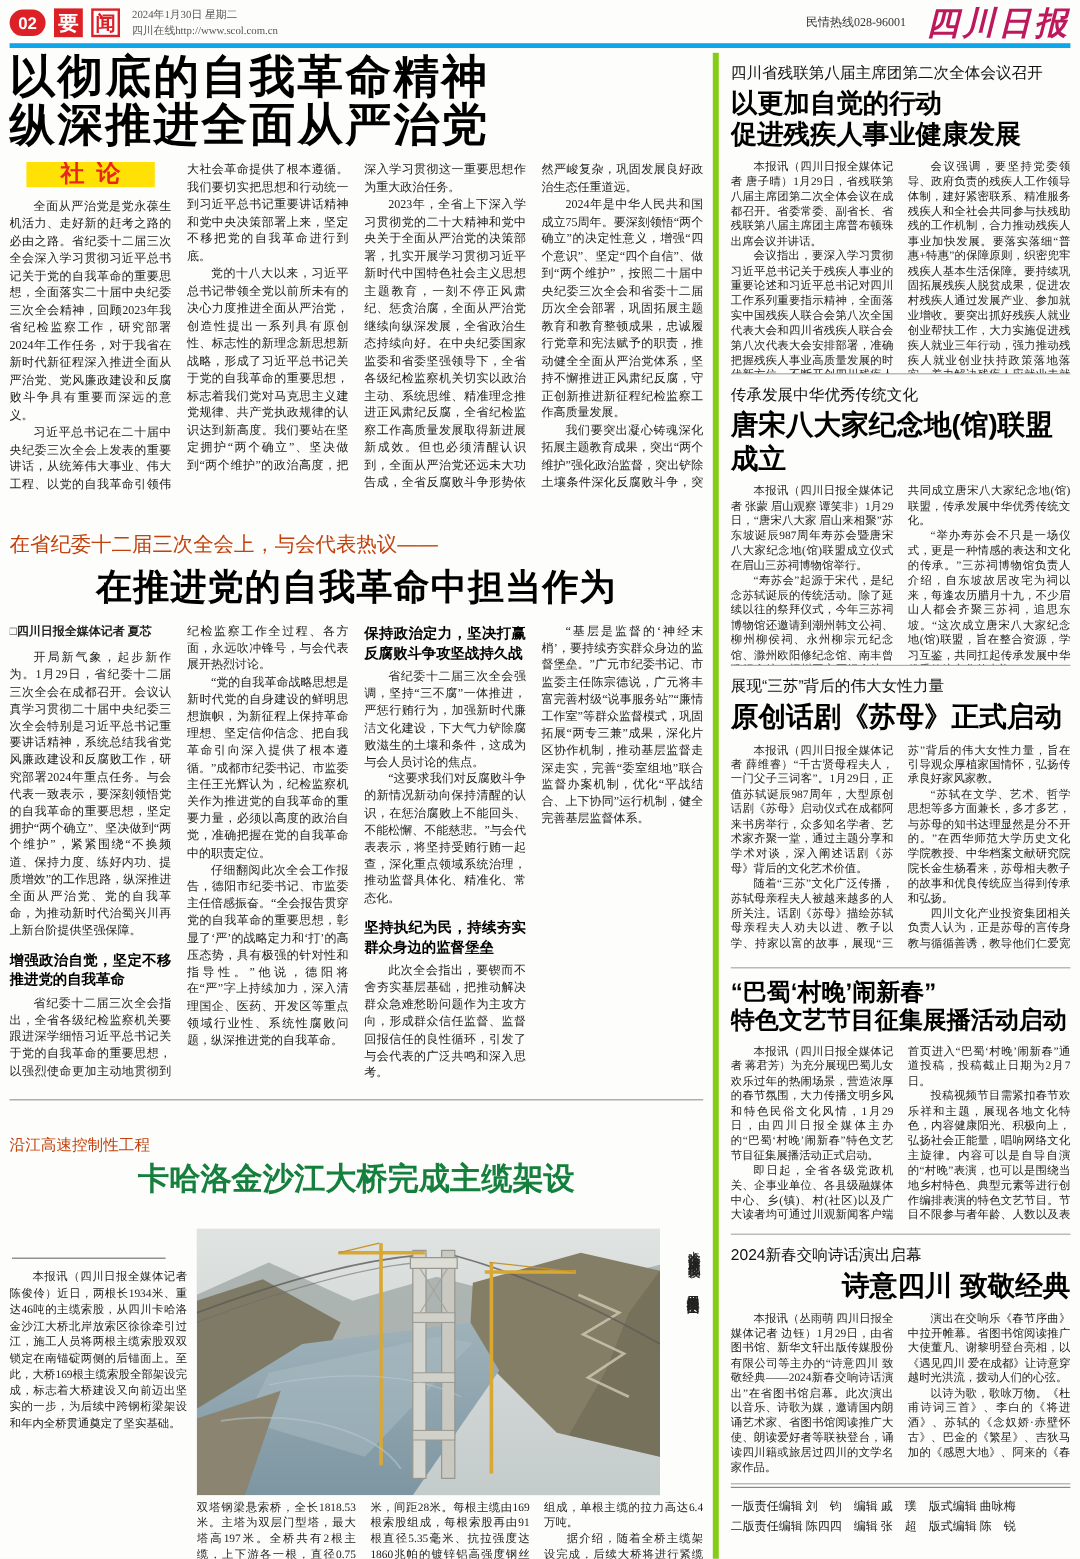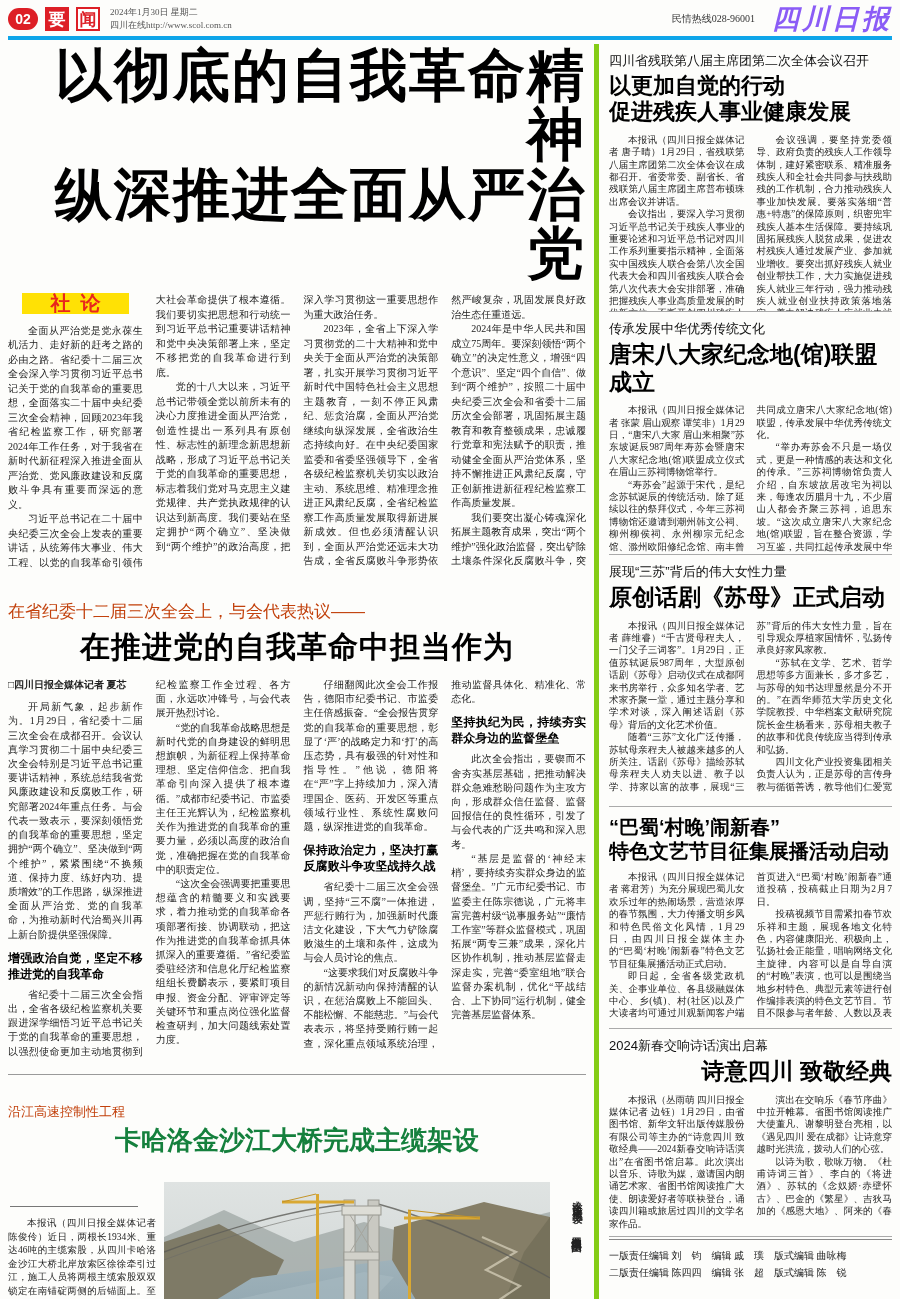--- a/index.html
+++ b/index.html
@@ -11,31 +11,31 @@
   .masthead { display:flex; align-items:center; gap:7px; height:34px; border-bottom:4px solid #0ea5e9; padding-bottom:4px; }
   .page-badge { background:#dd1f26; color:#fff; font-family:"Liberation Sans",sans-serif; font-weight:bold;
     font-size:14px; width:30px; height:22px; border-radius:11px; display:flex; align-items:center; justify-content:center; }
   .sec-box { width:24px; height:24px; display:flex; align-items:center; justify-content:center;
     font-family:"Liberation Sans",sans-serif; font-weight:bold; font-size:17px; }
   .sec-solid { background:#dd1f26; color:#fff; }
   .sec-line  { border:2px solid #dd1f26; color:#dd1f26; background:#fff; }
   .mast-date { font-size:9px; color:#555; line-height:1.45; margin-left:3px; }
   .mast-spacer { flex:1; }
   .hotline { font-size:10px; color:#333; margin-right:10px; }
-  .paper-logo { font-size:27px; color:#8b5cf6; font-weight:bold; font-style:italic; letter-spacing:3px;
+  .paper-logo { font-size:27px; color:#be185d; font-weight:bold; font-style:italic; letter-spacing:3px;
     font-family:"DejaVu Serif",serif; }
 
   
   .main { display:flex; }
   .left-col { width:586px; padding-right:8px; }
   .right-rail { width:298px; border-left:5px solid #84cc16; padding-left:10px; margin-top:4px; }
 
   
-  .ed-headline { text-align:right; font-family:"Liberation Sans","DejaVu Sans",sans-serif; font-weight:900;
-    font-size:57px; line-height:1.04; letter-spacing:2px; color:#000; margin:6px 0 10px 0; }
+  .ed-headline { text-align:left; font-family:"Liberation Sans","DejaVu Sans",sans-serif; font-weight:900;
+    font-size:38px; line-height:1.04; letter-spacing:2px; color:#000; margin:6px 0 10px 0; }
   .ed-body { height:287px; column-count:4; column-gap:13px; column-fill:auto; overflow:hidden;
     font-size:10px; line-height:14.5px; text-align:justify; color:#222; }
   .ed-label { background:#ffe105; color:#e8261d; font-family:"Liberation Sans",sans-serif; font-weight:bold;
     font-size:20px; letter-spacing:10px; text-align:center; padding:3px 0 3px 10px; width:107px; margin:0 auto 10px auto; }
   .ed-body p, .sec-body p { margin:0; }
   .ed-body p.p, .sec-body p.p { text-indent:2em; }
 
   
   .plenary { margin-top:10px; }
   .kicker { font-family:"Liberation Sans",sans-serif; color:#c2410c;margin-top:20px; }
@@ -126,21 +126,20 @@
 
       <div class="plenary">
         <div class="kicker">在省纪委十二届三次全会上，与会代表热议——</div>
         <div class="plenary-headline">在推进党的自我革命中担当作为</div>
         <div class="sec-body">
             <p class="byline">□四川日报全媒体记者 夏芯</p>
             <p class="p">开局新气象，起步新作为。1月29日，省纪委十二届三次全会在成都召开。会议认真学习贯彻二十届中央纪委三次全会特别是习近平总书记重要讲话精神，系统总结我省党风廉政建设和反腐败工作，研究部署2024年重点任务。与会代表一致表示，要深刻领悟党的自我革命的重要思想，坚定拥护“两个确立”、坚决做到“两个维护”，紧紧围绕“不换频道、保持力度、练好内功、提质增效”的工作思路，纵深推进全面从严治党、党的自我革命，为推动新时代治蜀兴川再上新台阶提供坚强保障。</p>
             <p class="h">增强政治自觉，坚定不移推进党的自我革命</p>
             <p class="p">省纪委十二届三次全会指出，全省各级纪检监察机关要跟进深学细悟习近平总书记关于党的自我革命的重要思想，以强烈使命更加主动地贯彻到纪检监察工作全过程、各方面，永远吹冲锋号，与会代表展开热烈讨论。</p>
             <p class="p">“党的自我革命战略思想是新时代党的自身建设的鲜明思想旗帜，为新征程上保持革命理想、坚定信仰信念、把自我革命引向深入提供了根本遵循。”成都市纪委书记、市监委主任王光辉认为，纪检监察机关作为推进党的自我革命的重要力量，必须以高度的政治自觉，准确把握在党的自我革命中的职责定位。</p>
-            <p class="p">“这次全会强调要把重要思想蕴含的精髓要义和实践要求，着力推动党的自我革命各项部署衔接、协调联动，把这作为推进党的自我革命抓具体抓深入的重要遵循。”省纪委监委驻经济和信息化厅纪检监察组组长费麟表示，要紧盯项目申报、资金分配、评审评定等关键环节和重点岗位强化监督检查研判，加大问题线索处置力度。</p>
             <p class="p">仔细翻阅此次全会工作报告，德阳市纪委书记、市监委主任倍感振奋。“全会报告贯穿党的自我革命的重要思想，彰显了‘严’的战略定力和‘打’的高压态势，具有极强的针对性和指导性。”他说，德阳将在“严”字上持续加力，深入清理国企、医药、开发区等重点领域行业性、系统性腐败问题，纵深推进党的自我革命。</p>
             <p class="h">保持政治定力，坚决打赢反腐败斗争攻坚战持久战</p>
             <p class="p">省纪委十二届三次全会强调，坚持“三不腐”一体推进，严惩行贿行为，加强新时代廉洁文化建设，下大气力铲除腐败滋生的土壤和条件，这成为与会人员讨论的焦点。</p>
             <p class="p">“这要求我们对反腐败斗争的新情况新动向保持清醒的认识，在惩治腐败上不能回头、不能松懈、不能慈悲。”与会代表表示，将坚持受贿行贿一起查，深化重点领域系统治理，推动监督具体化、精准化、常态化。</p>
             <p class="h">坚持执纪为民，持续夯实群众身边的监督堡垒</p>
             <p class="p">此次全会指出，要锲而不舍夯实基层基础，把推动解决群众急难愁盼问题作为主攻方向，形成群众信任监督、监督回报信任的良性循环，引发了与会代表的广泛共鸣和深入思考。</p>
             <p class="p">“基层是监督的‘神经末梢’，要持续夯实群众身边的监督堡垒。”广元市纪委书记、市监委主任陈宗德说，广元将丰富完善村级“说事服务站”“廉情工作室”等群众监督模式，巩固拓展“两专三兼”成果，深化片区协作机制，推动基层监督走深走实，完善“委室组地”联合监督办案机制，优化“平战结合、上下协同”运行机制，健全完善基层监督体系。</p>
           </div>
       </div>
 

